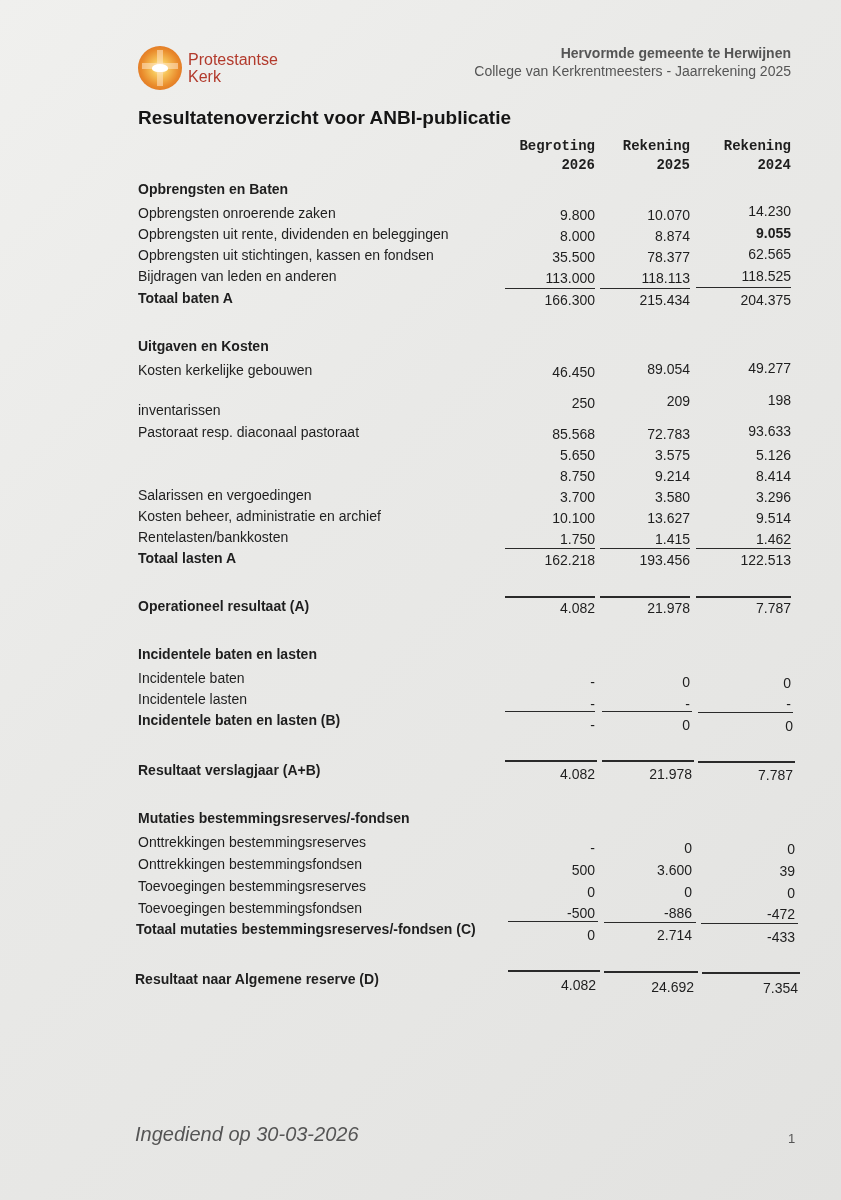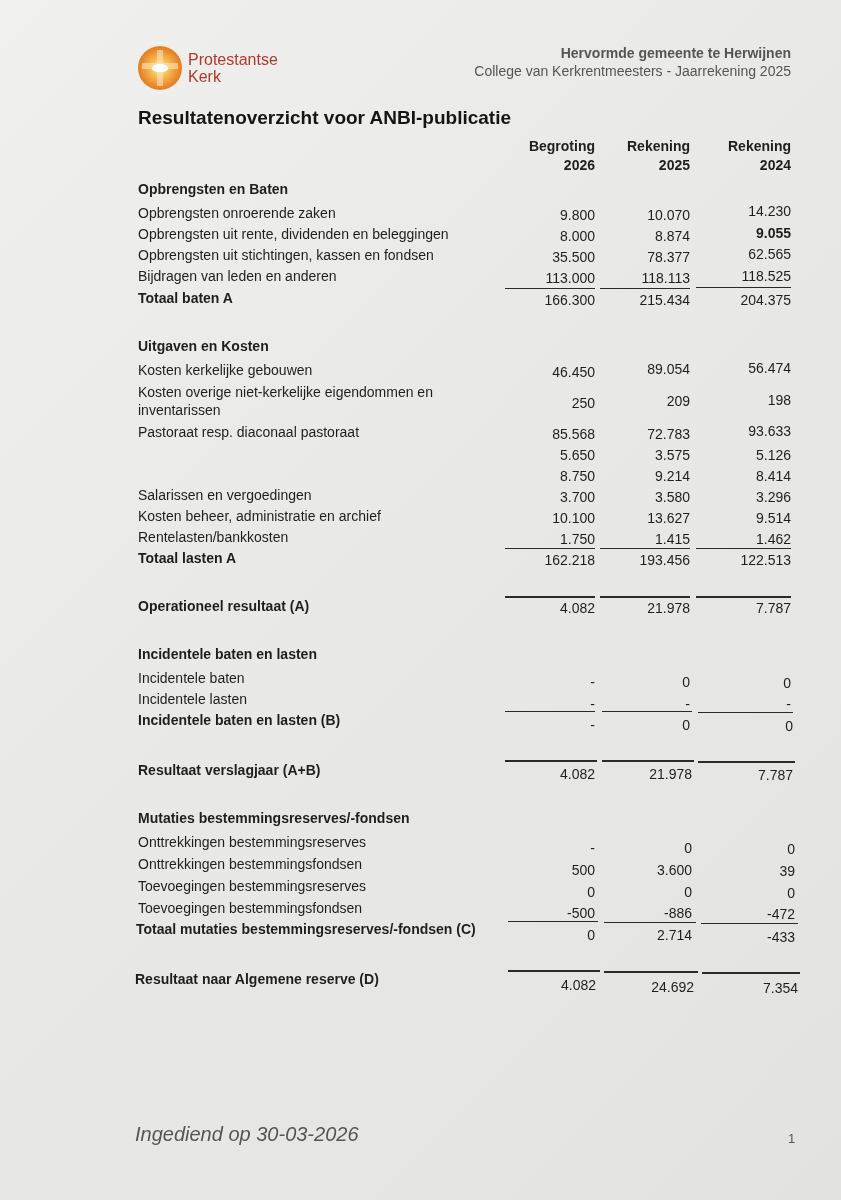--- a/index.html
+++ b/index.html
@@ -21,21 +21,21 @@
   .logo-mark .hbar { position: absolute; top: 17px; left: 4px; height: 6px; width: 36px; background: rgba(255,230,200,0.55); }
   .logo-mark .dove { position: absolute; left: 14px; top: 18px; width: 16px; height: 8px; background: #fff; border-radius: 50% 50% 40% 40%; }
   .logo-text { color: #b23a2c; font-size: 16px; line-height: 17px; }
 
   .header-right { position: absolute; right: 50px; top: 45px; text-align: right; color: #555; }
   .header-right .org { font-weight: bold; font-size: 14px; line-height: 17px; }
   .header-right .sub { font-size: 14px; line-height: 18px; }
 
   .title { position: absolute; left: 138px; top: 107px; font-size: 19px; font-weight: bold; color: #151515; }
 
-  .colhdr { position: absolute; top: 137px; font-weight: bold; font-size: 14px; text-align: right; line-height: 19px; }
+  .colhdr { position: absolute; top: 137px; font-weight: bold; font-size: 14px; text-align: right; line-height: 19px; font-family: Liberation Mono, monospace; }
 
   .row { position: absolute; left: 138px; width: 660px; height: 20px; font-size: 14px; }
   .row .label { position: absolute; left: 0; top: 0; }
   .row .v { position: absolute; top: 2px; text-align: right; width: 90px; }
   .row.bold .label { font-weight: bold; }
   .section { position: absolute; left: 138px; font-weight: bold; font-size: 14px; }
 
   .line { position: absolute; height: 1px; background: #2a2a2a; }
   .line.thick { height: 2px; }
 
@@ -111,24 +111,23 @@
   <span class="v" style="left:462px;">215.434</span>
   <span class="v" style="left:563px;">204.375</span>
 </div>
 
 <div class="section" style="top:338px;">Uitgaven en Kosten</div>
 
 <div class="row" style="top:362px;">
   <span class="label">Kosten kerkelijke gebouwen</span>
   <span class="v" style="left:367px;">46.450</span>
   <span class="v" style="left:462px;top:-1px;">89.054</span>
-  <span class="v" style="left:563px;top:-2px;">56.474</span>
+  <span class="v" style="left:563px;top:-2px;">49.277</span>
 </div>
 <div class="row" style="top:384px;height:38px;">
-  <span class="label">Kosten overige niet-kerkelijke eigendommen en</span>
   <span class="label" style="top:18px;">inventarissen</span>
   <span class="v" style="left:367px;top:11px;">250</span>
   <span class="v" style="left:462px;top:9px;">209</span>
   <span class="v" style="left:563px;top:8px;">198</span>
 </div>
 <div class="row" style="top:424px;">
   <span class="label">Pastoraat resp. diaconaal pastoraat</span>
   <span class="v" style="left:367px;">85.568</span>
   <span class="v" style="left:462px;">72.783</span>
   <span class="v" style="left:563px;top:-1px;">93.633</span>

